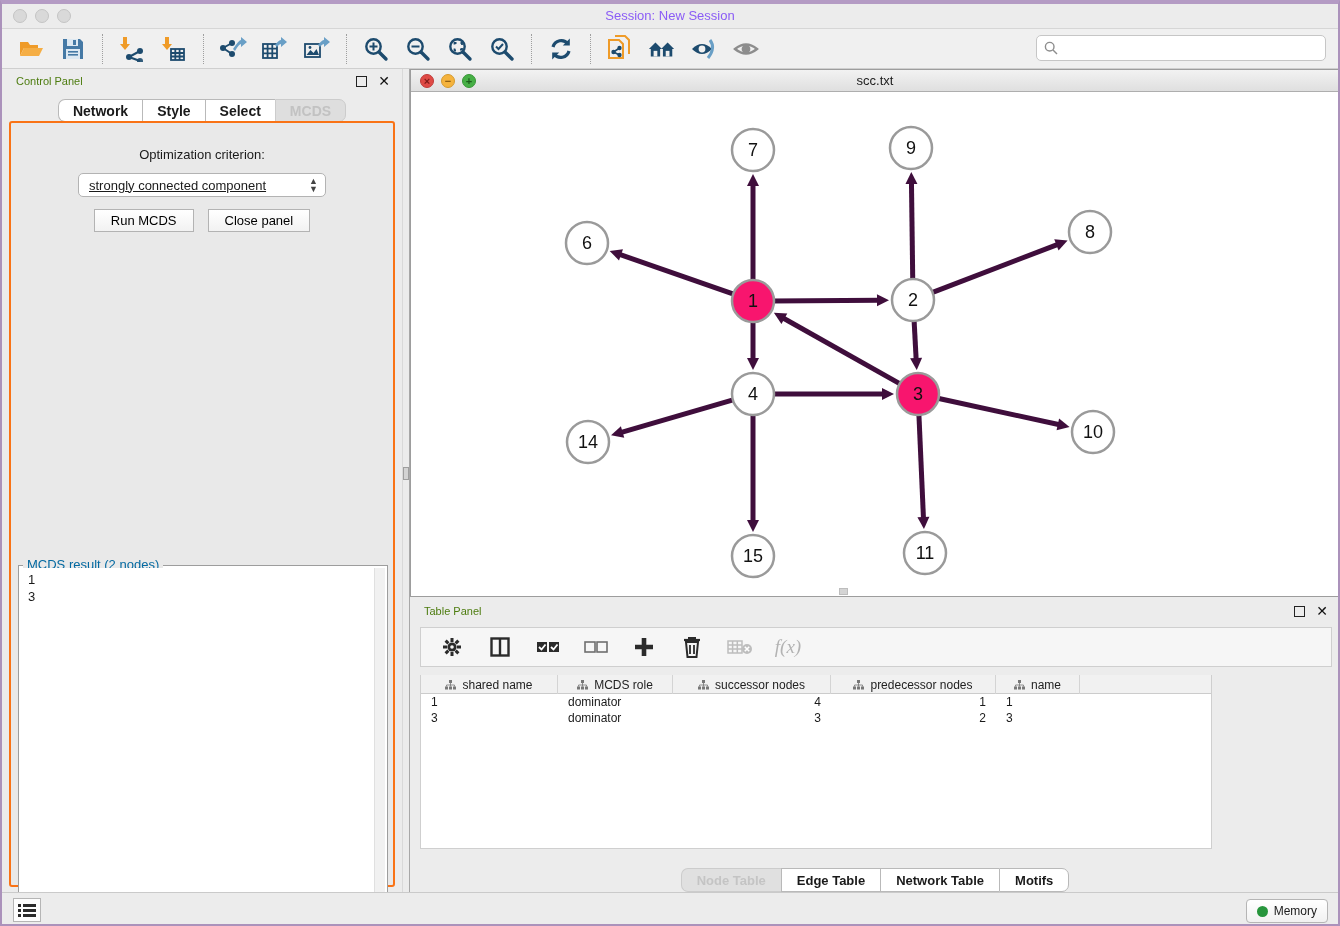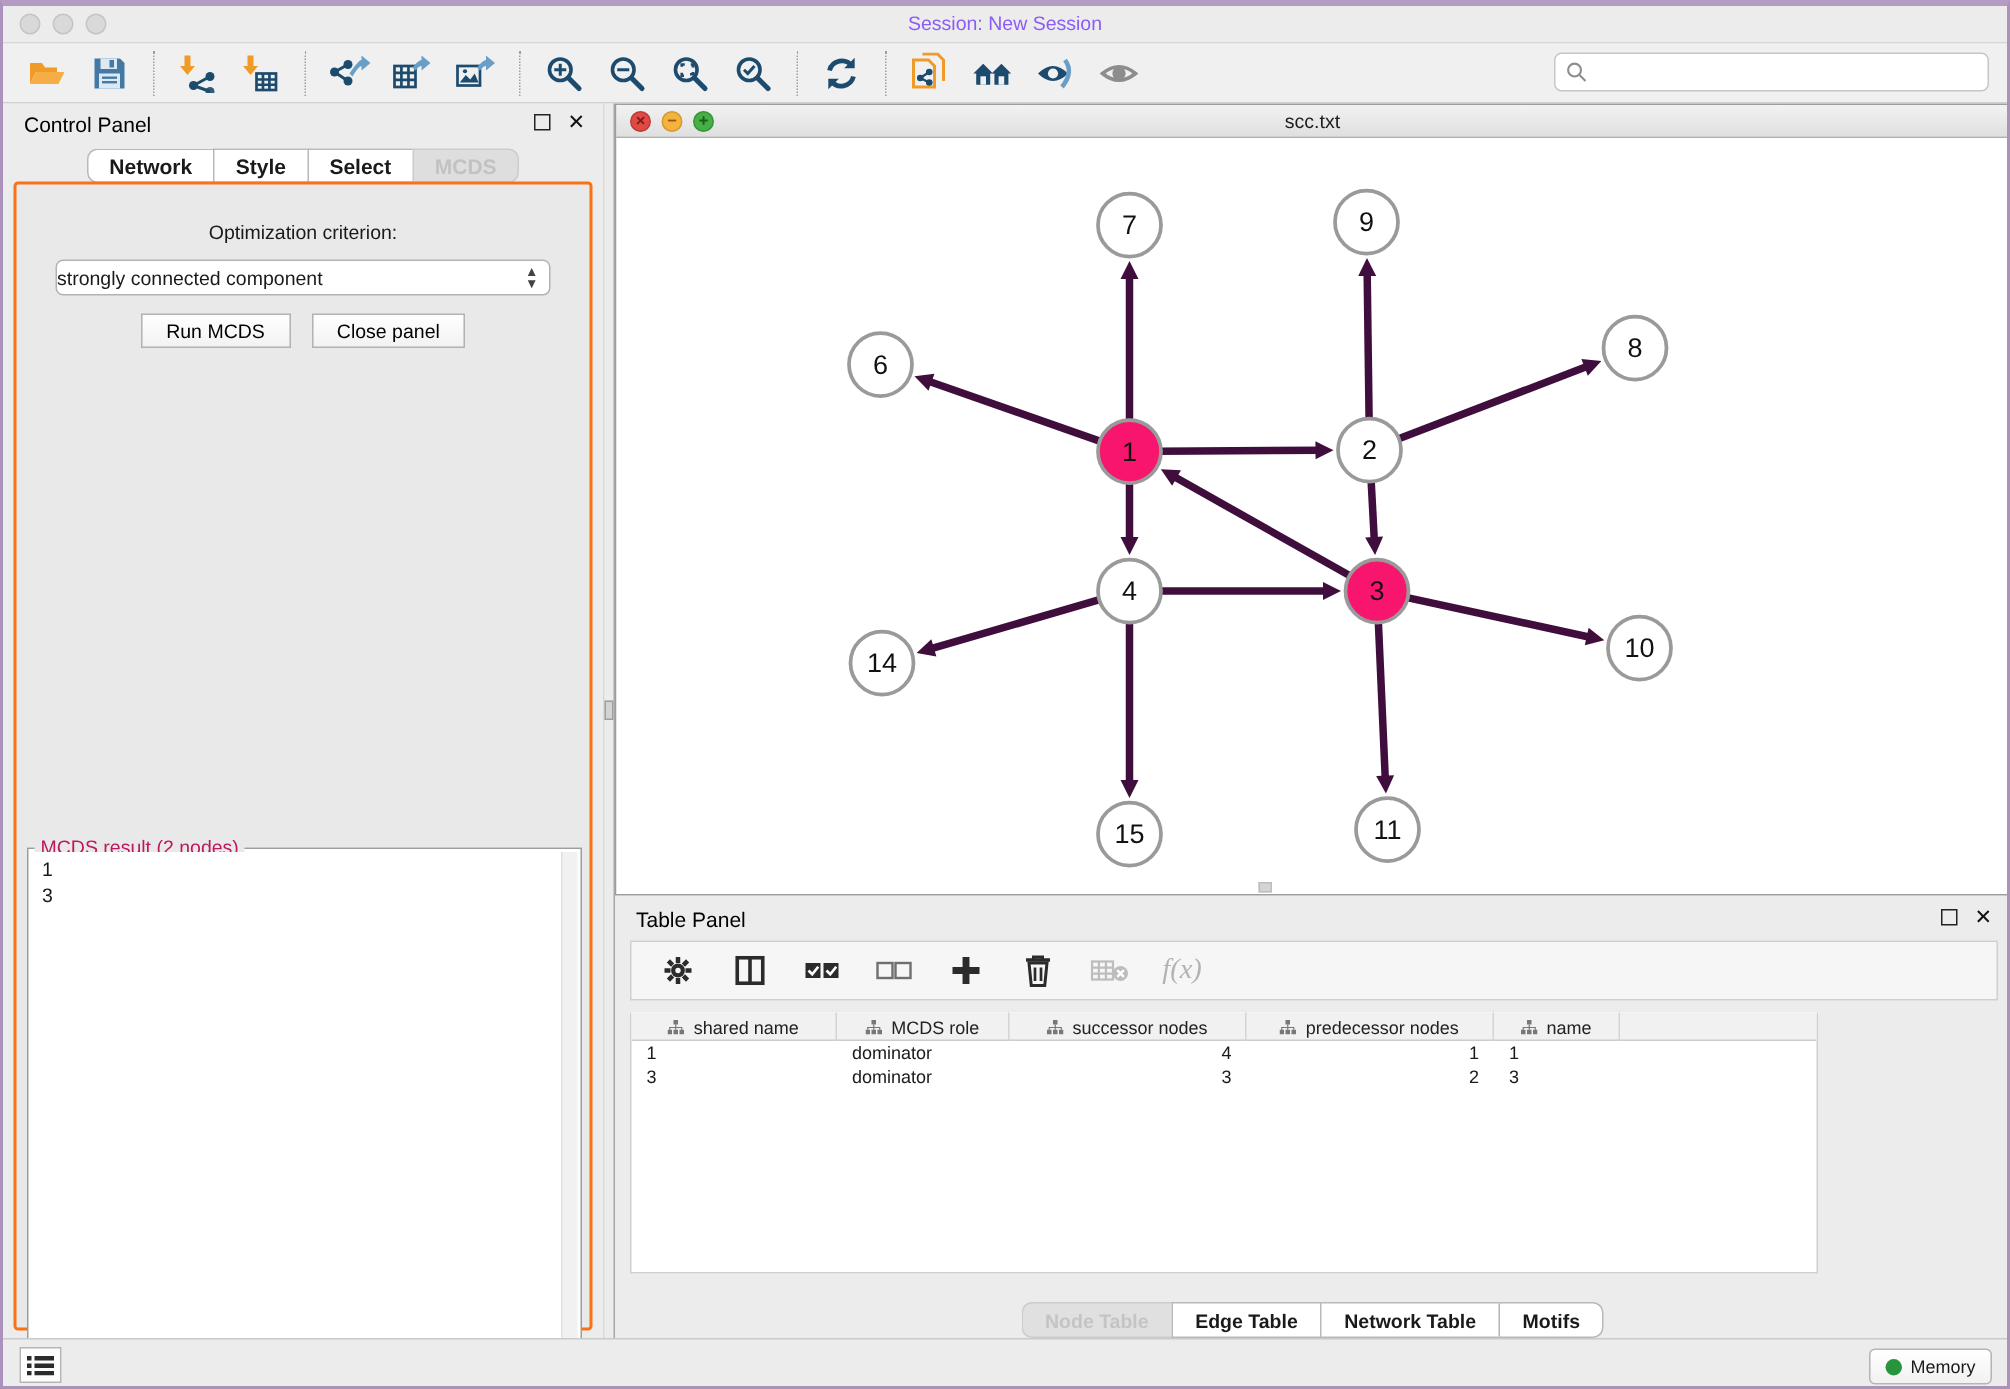--- a/index.html
+++ b/index.html
@@ -22,40 +22,40 @@
   .tb-btn { width:28px; height:28px; display:flex; align-items:center; justify-content:center; cursor:pointer; }
   .searchbox { position:absolute; right:12px; top:6px; width:290px; height:26px; background:#fff; border:1px solid #c6c6c6; border-radius:5px; display:flex; align-items:center; padding-left:7px; }
   .searchbox input { border:none; outline:none; flex:1; font-size:13px; margin-left:5px; background:transparent; }
 
   
   .main { position:absolute; left:0; top:65px; width:100%; height:823px; }
 
   
   .control-panel { position:absolute; left:0; top:0; width:400px; height:823px; background:#ececec; }
   .panel-header { position:relative; height:26px; }
-  .panel-title { position:absolute; left:14px; top:6px; font-size:14px; color:#000000; }
+  .panel-title { position:absolute; left:14px; top:6px; font-size:11px; color:#4d7c0f; }
   .panel-hdr-icons { position:absolute; right:12px; top:5px; display:flex; gap:11px; color:#222; }
   .float-glyph { width:11px; height:11px; border:1.5px solid #222; display:inline-block; margin-top:2px; }
   .close-glyph { font-size:14px; font-weight:bold; color:#111; line-height:15px; }
 
   .tabs-row { position:absolute; left:0; top:30px; width:100%; display:flex; justify-content:center; }
   .tab { height:23px; padding:0 14px; background:#fff; border:1px solid #b9b9b9; border-right:none; font-size:14px; font-weight:bold; display:flex; align-items:center; cursor:pointer; }
   .tab:first-child { border-top-left-radius:7px; border-bottom-left-radius:7px; }
   .tab:last-child { border-right:1px solid #c9c9c9; border-top-right-radius:7px; border-bottom-right-radius:7px; }
   .tab.active { background:#dedede; color:#c2c2c2; border-color:#cccccc; }
 
   .cp-body { position:absolute; left:7px; top:52px; width:386px; height:766px; background:#e9e9e9; border:2px solid #f97316; border-radius:3px; }
   .opt-label { text-align:center; margin-top:24px; font-size:13px; }
-  .select-box { position:relative; margin:11px auto 0 auto; width:330px; height:24px; background:#fff; border:1px solid #b3b3b3; border-radius:5px; display:flex; align-items:center; font-size:13px; cursor:pointer; }
+  .select-box { position:relative; margin:11px auto 0 auto; width:248px; height:24px; background:#fff; border:1px solid #b3b3b3; border-radius:5px; display:flex; align-items:center; padding-left:10px; font-size:13px; cursor:pointer;text-decoration:underline; }
   .select-arrows { position:absolute; right:7px; top:3px; display:flex; flex-direction:column; line-height:8px; font-size:9px; color:#444; }
   .btn-row { display:flex; justify-content:center; gap:14px; margin-top:12px; }
   .cp-btn { height:23px; padding:0 16px; background:linear-gradient(#ffffff,#f2f2f2); border:1px solid #b3b3b3; border-radius:0; font-size:13px; cursor:pointer; }
 
   .result-group { position:absolute; left:7px; top:442px; width:370px; height:381px; border:1px solid #9d9d9d; background:#fff; }
-  .result-legend { position:absolute; left:4px; top:-9px; background:#e9e9e9; padding:0 4px; font-size:13px; color:#be185d; white-space:nowrap; }
+  .result-legend { position:absolute; left:4px; top:-9px; background:#e9e9e9; padding:0 4px; font-size:13px; color:#0369a1; white-space:nowrap; }
   .result-area { position:absolute; left:2px; top:2px; right:13px; bottom:2px; background:#fff; font-size:13px; line-height:17px; padding:3px 0 0 7px; white-space:pre-line; }
   .result-scroll { position:absolute; right:2px; top:2px; width:11px; bottom:2px; background:#f1f1f1; border-left:1px solid #e0e0e0; }
 
   
   .splitter { position:absolute; left:400px; top:0; width:8px; height:823px; background:#ececec; border-left:1px solid #d9d9d9; border-right:1px solid #a8a8a8; }
   .splitter-grip { position:absolute; left:0px; top:398px; width:6px; height:13px; background:#d3d3d3; border:1px solid #9e9e9e; }
 
   
   .net-window { position:absolute; left:408px; top:0; width:930px; height:528px; border:1px solid #9d9d9d; background:#fff; }
   .net-titlebar { position:relative; height:22px; background:linear-gradient(#f2f2f2,#dfdfdf); border-bottom:1px solid #aeaeae; }

